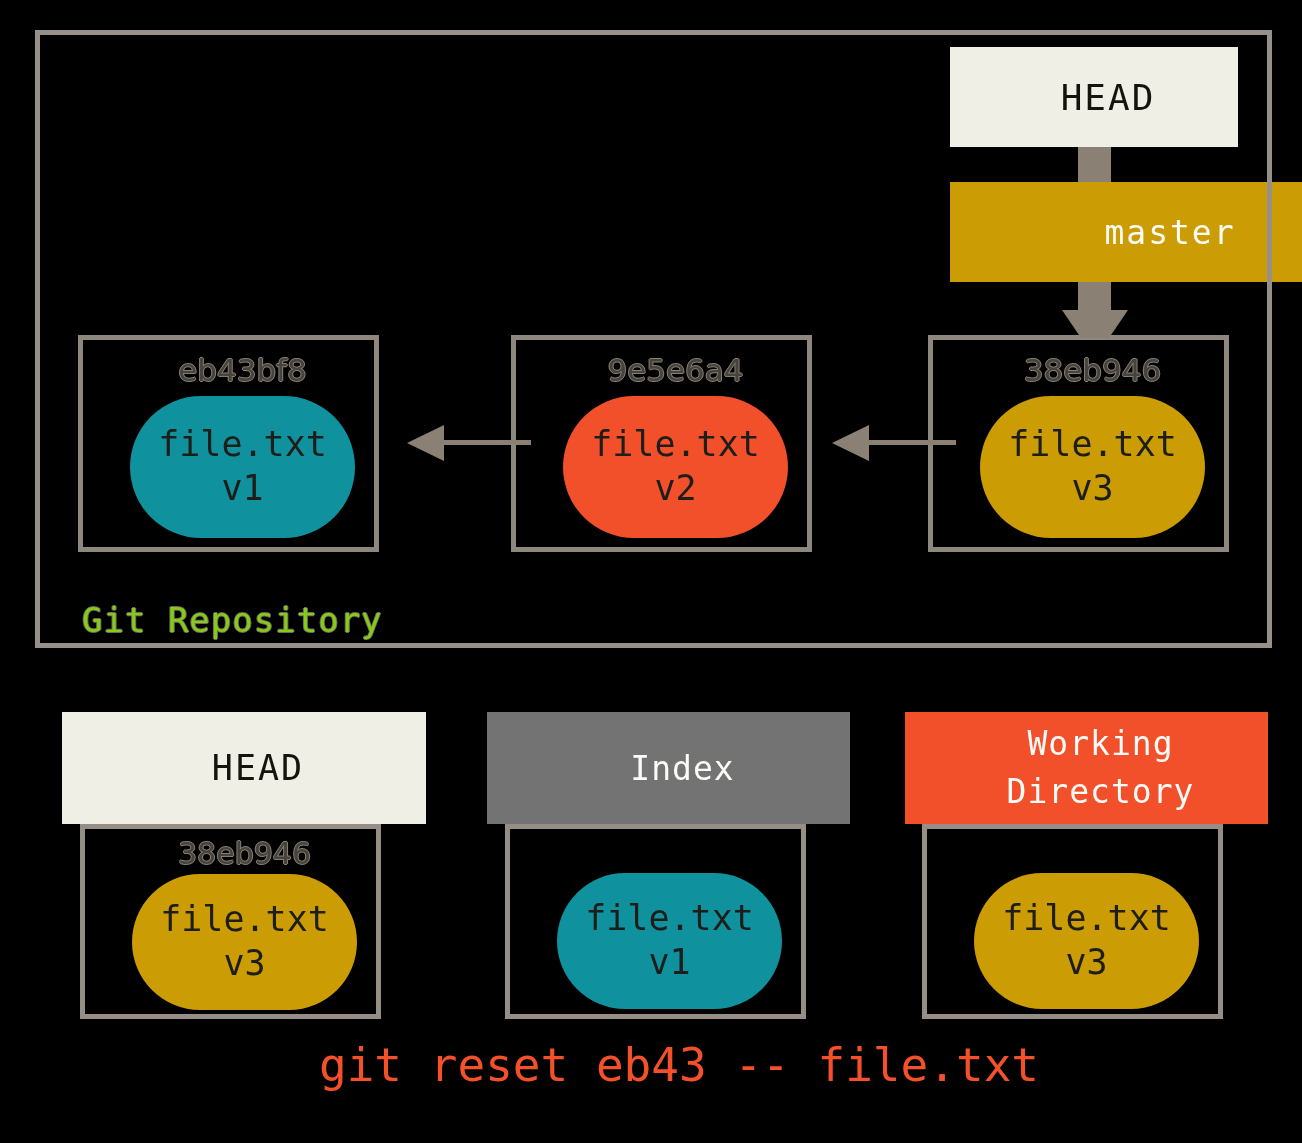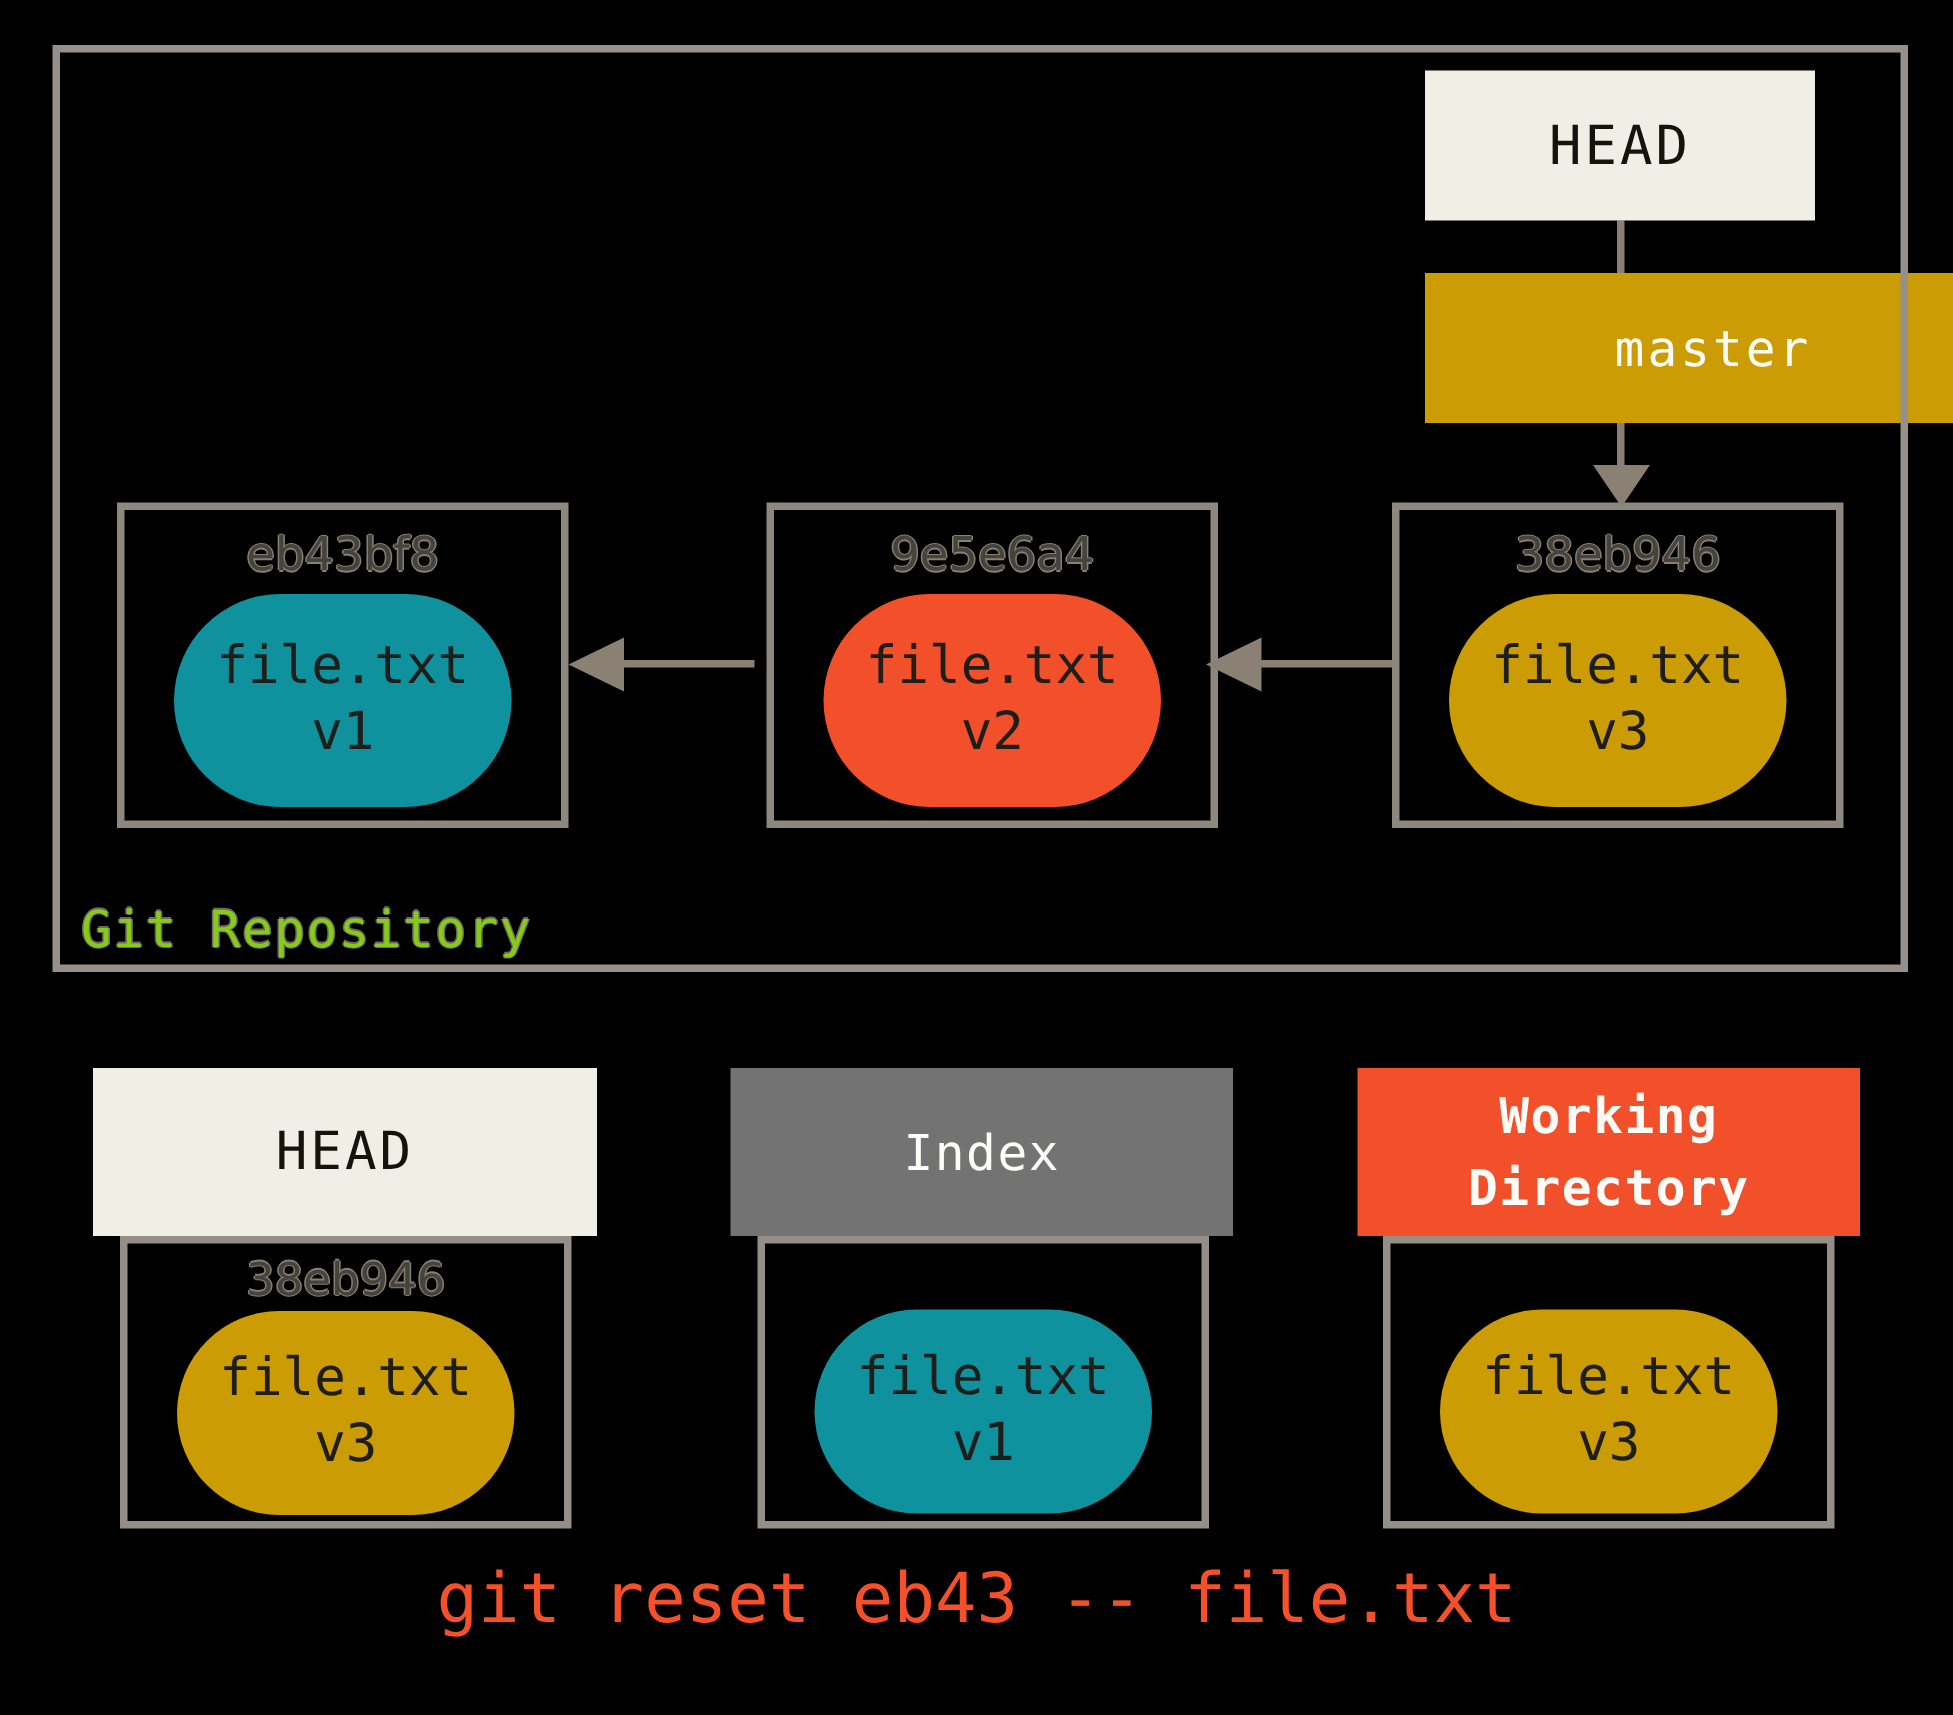--- a/index.html
+++ b/index.html
@@ -3,21 +3,21 @@
 <meta charset="utf-8">
 <style>
   html,body{margin:0;padding:0;background:#000;}
   #canvas{
     position:relative;
     width:1302px;height:1143px;
     background:#000;
     overflow:hidden;
     font-family:"DejaVu Sans Mono",monospace;
   }
-  .abs{position:absolute;}
+  .abs{position:absolute;padding-left:28px;}
   .mono{font-family:"DejaVu Sans Mono",monospace;}
   .sans{font-family:"DejaVu Sans",sans-serif;}
   .center{display:flex;align-items:center;justify-content:center;}
 
   
   .repo-box{
     left:35px;top:30px;width:1237px;height:618px;
     border:5px solid #97908a;box-sizing:border-box;
     z-index:7;pointer-events:none;
   }
@@ -79,21 +79,21 @@
     border-bottom:18px solid transparent;
     border-right:37px solid #8a8174;
   }
   .head-a{left:379px;}
   .head-b{left:804px;}
 
   
   .area-header{top:712px;height:112px;z-index:3;font-size:33px;letter-spacing:1px;}
   .hdr-head{left:62px;width:336px;background:#f0efe6;color:#15130e;font-size:35px;letter-spacing:2px;}
   .hdr-index{left:487px;width:335px;background:#0e96a2;color:#fbfbf7;}
-  .hdr-workdir{left:905px;width:335px;background:#f2502b;color:#fbfbf7;font-weight:bold;}
+  .hdr-workdir{left:905px;width:335px;background:#f2502b;color:#fbfbf7;}
   .hdr-workdir .wrap{width:250px;text-align:center;line-height:1.45;}
   .area-body{
     top:824px;height:195px;width:301px;
     border:5px solid #948e86;box-sizing:border-box;
     z-index:3;text-align:center;
   }
   .body-1{left:80px;}
   .body-2{left:505px;}
   .body-3{left:922px;}
   .area-body .hash{margin-top:7px;font-size:30px;}

